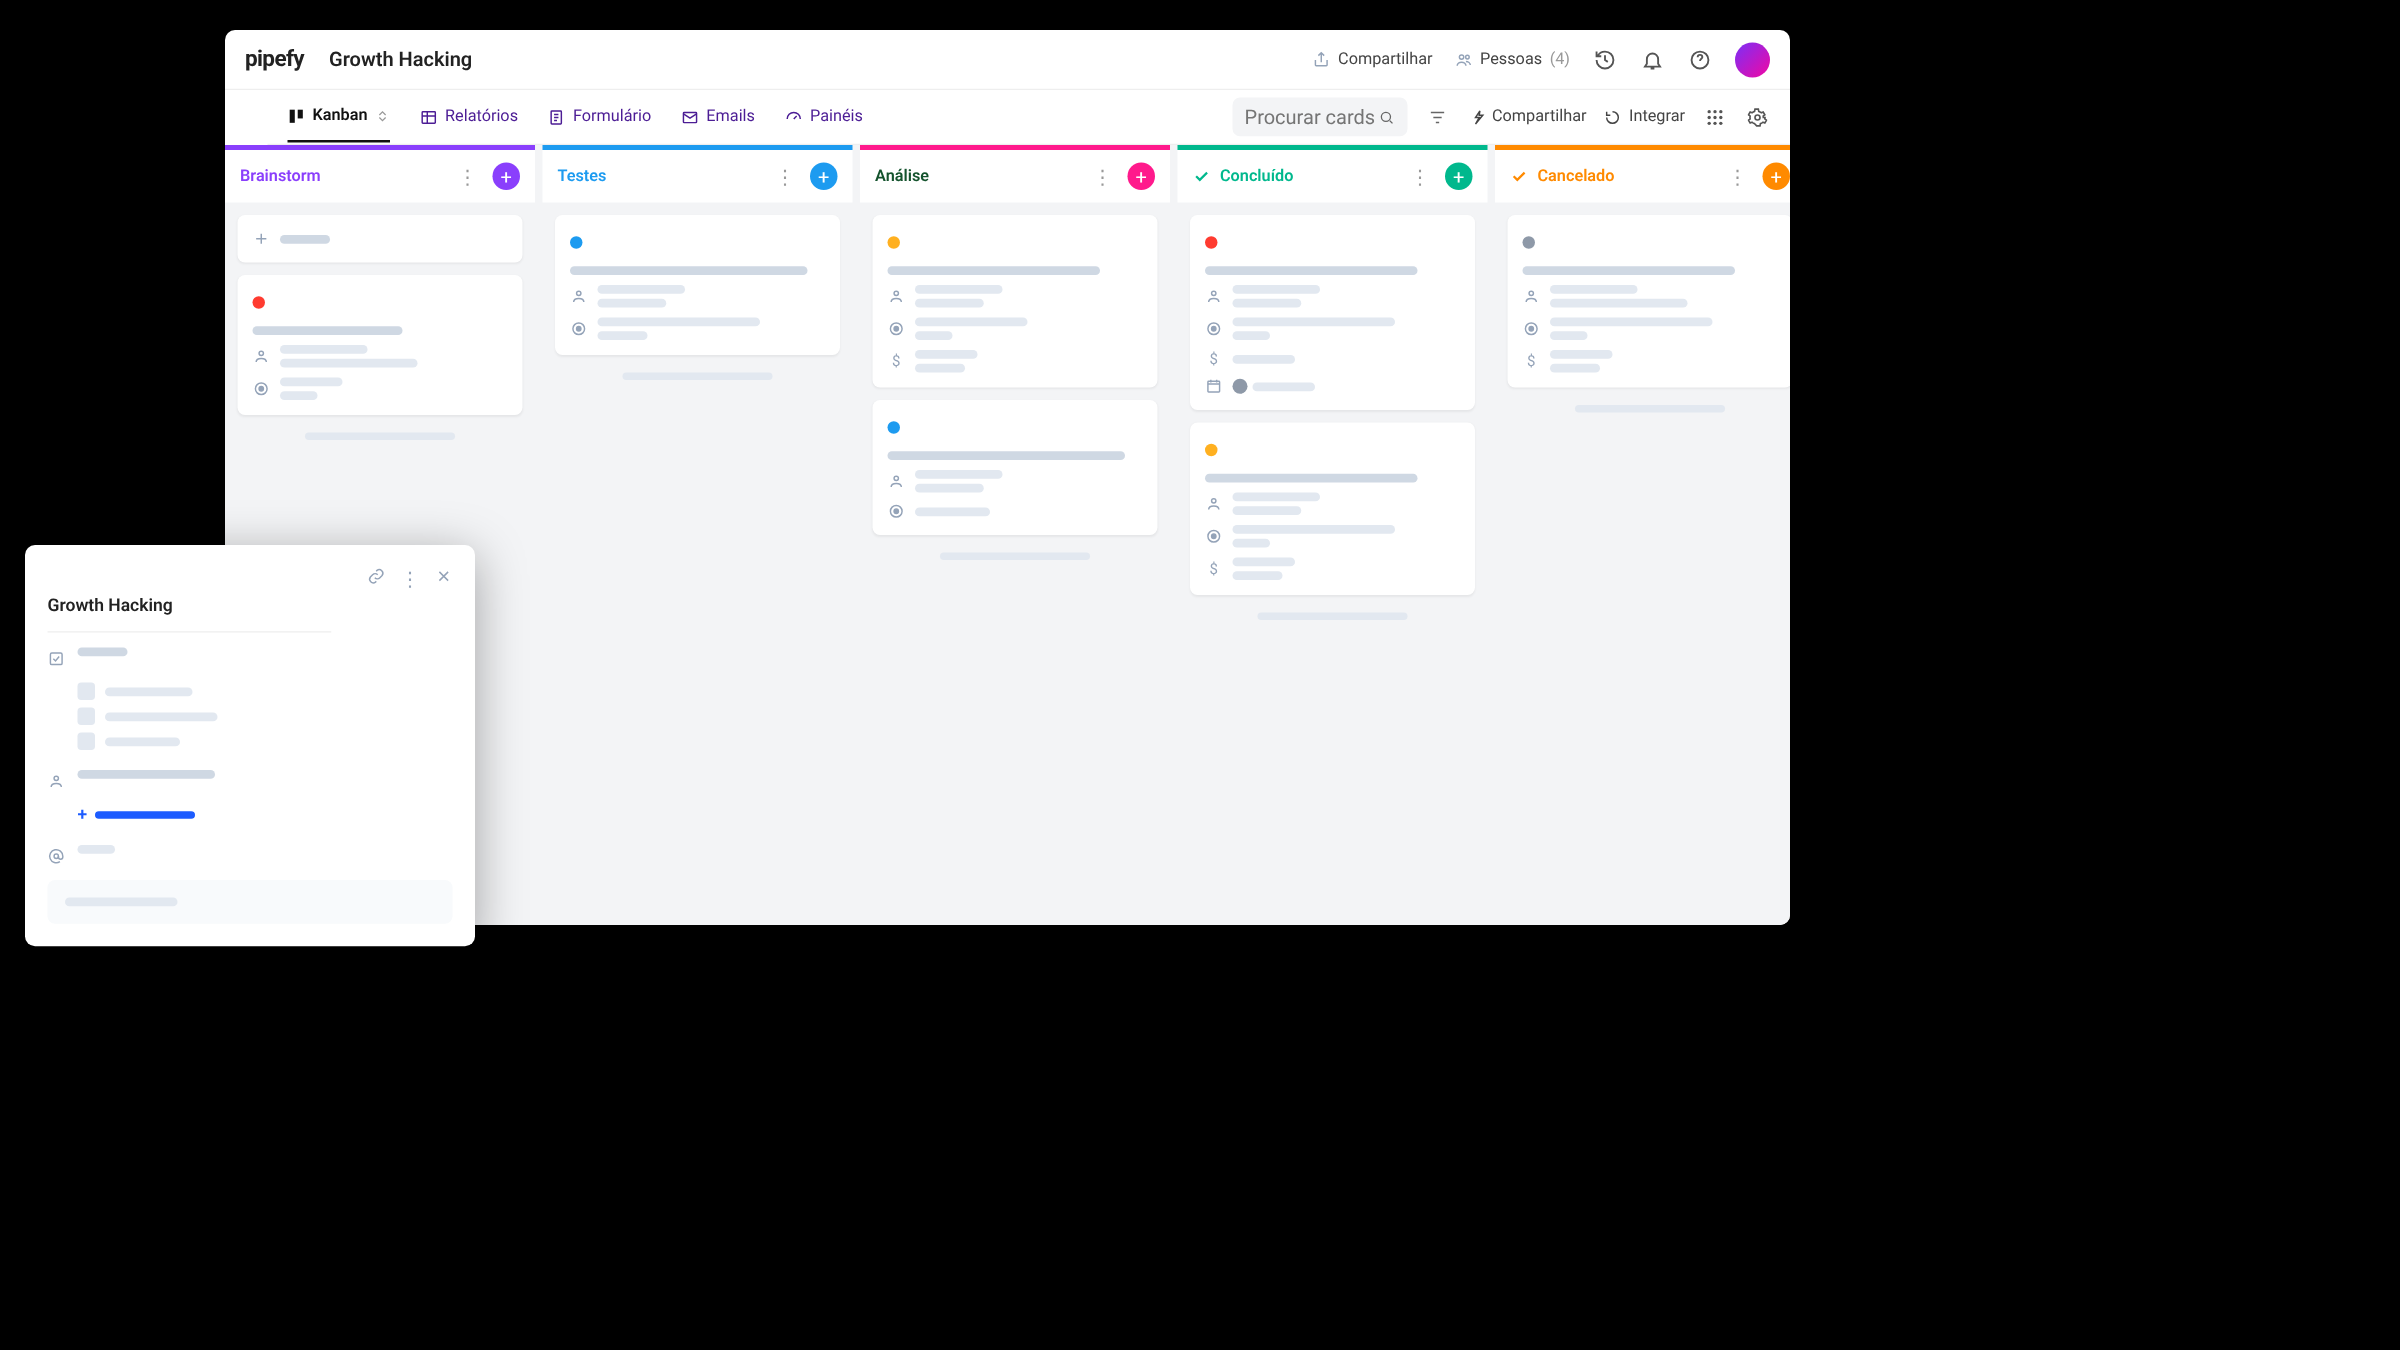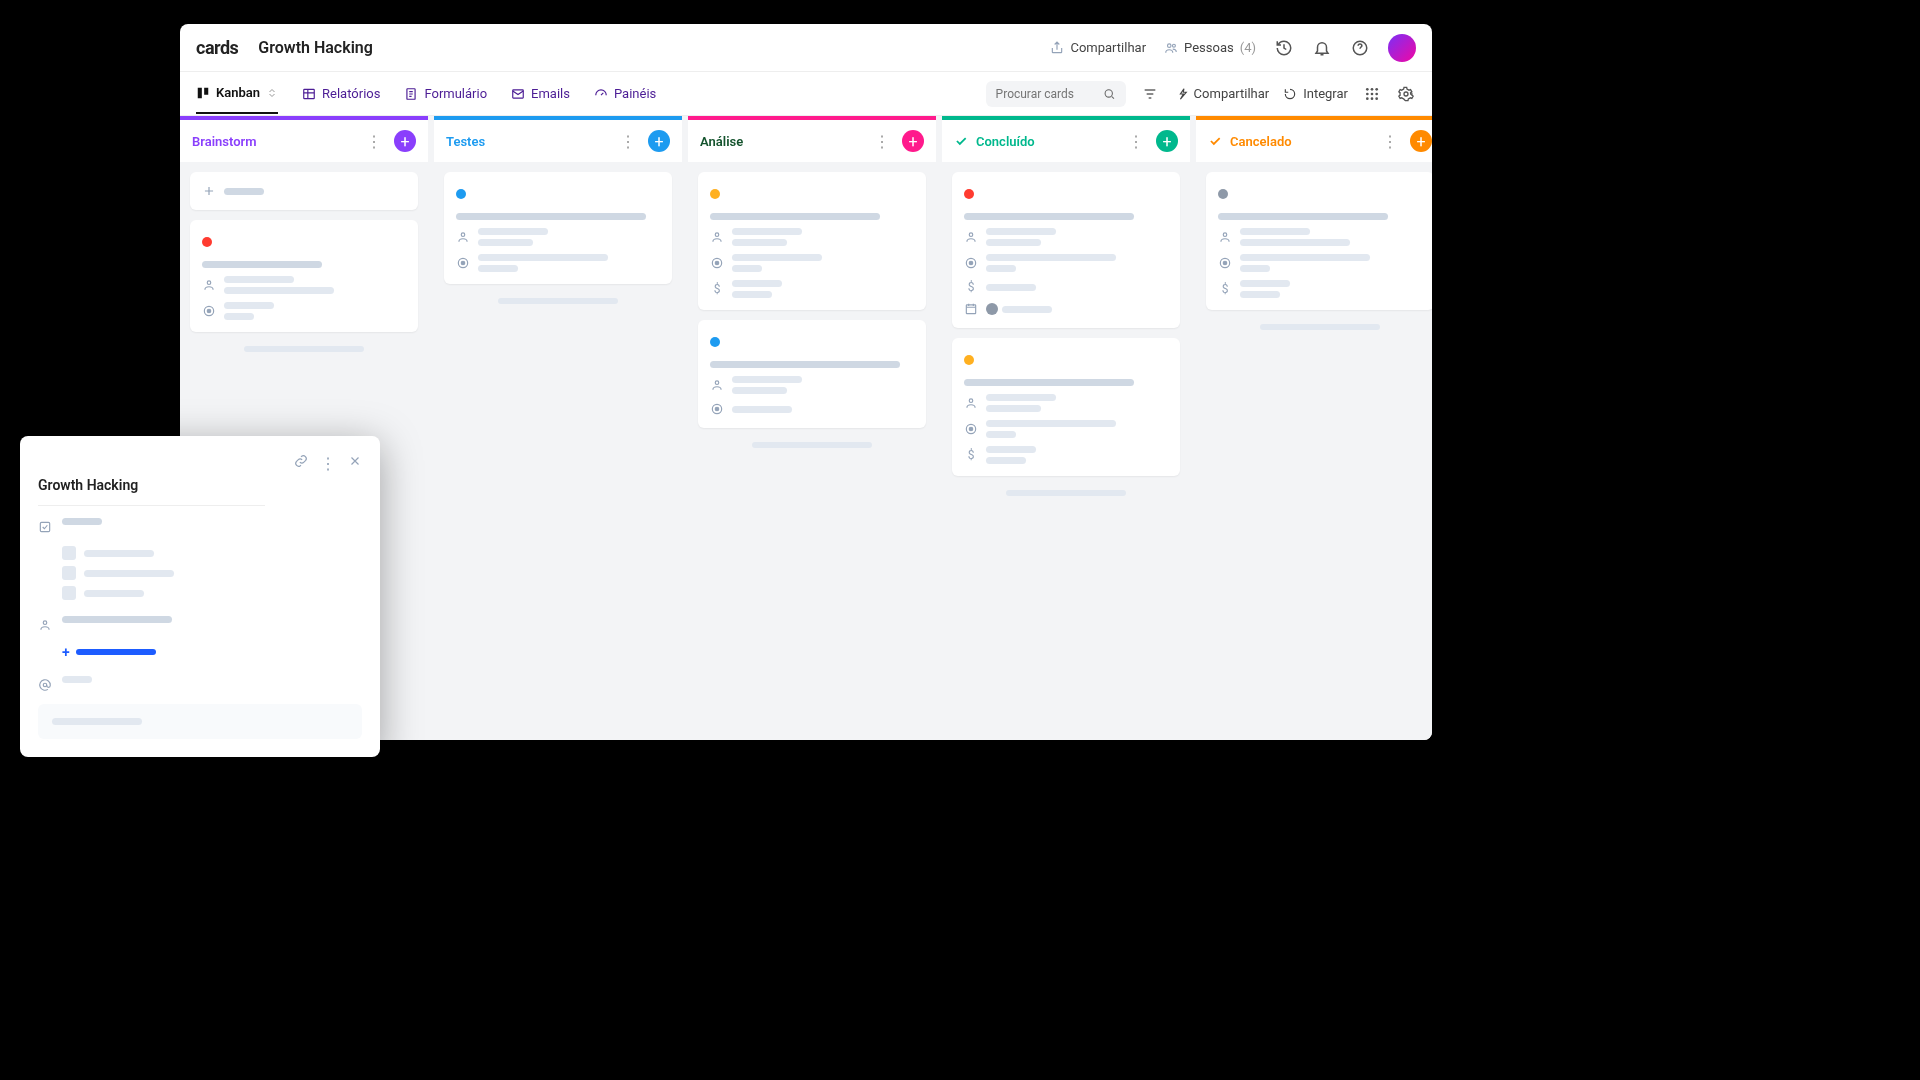--- a/index.html
+++ b/index.html
@@ -5,26 +5,26 @@
 * { margin:0; padding:0; box-sizing:border-box; font-family:-apple-system,BlinkMacSystemFont,"Segoe UI",Roboto,sans-serif; }
 body { background:#000; width:1920px; height:1080px; position:relative; }
 .app-frame { position:absolute; left:180px; top:24px; width:1252px; height:716px; background:#fff; border-radius:8px; overflow:hidden; box-shadow:0 0 0 3px rgba(0,0,0,0.9); }
 .topbar { height:48px; display:flex; align-items:center; padding:0 16px; border-bottom:1px solid #eee; }
 .logo { font-weight:700; font-size:18px; color:#222; letter-spacing:-0.5px; }
 .pipe-title { margin-left:20px; font-weight:600; font-size:16px; color:#222; }
 .topbar-right { margin-left:auto; display:flex; align-items:center; gap:18px; }
 .top-link { display:flex; align-items:center; gap:6px; font-size:13px; color:#444; cursor:pointer; }
 .top-icon-btn { width:20px; height:20px; display:flex; align-items:center; justify-content:center; color:#555; cursor:pointer; }
 .avatar { width:28px; height:28px; border-radius:50%; background:linear-gradient(135deg,#7b2ff7,#f107a3); cursor:pointer; }
-.toolbar { height:44px; display:flex; align-items:center; padding:0 16px; border-bottom:1px solid #eee; gap:24px; }
+.toolbar { height:44px; display:flex; align-items:center; padding:0 16px; border-bottom:1px solid #eee; gap:24px;margin-left:34px; }
 .tab { display:flex; align-items:center; gap:6px; font-size:13px; color:#4c1d95; cursor:pointer; padding:12px 0; }
 .tab.active { color:#111; font-weight:600; border-bottom:2px solid #111; }
 .toolbar-right { margin-left:auto; display:flex; align-items:center; gap:14px; }
 .search { display:flex; align-items:center; background:#f3f4f6; border-radius:6px; padding:6px 10px; width:140px; }
-.search input { border:none; background:none; outline:none; font-size:12px; color:#666; width:100%; }
+.search input { border:none; background:none; outline:none; font-size:16px; color:#666; width:100%; }
 .board { display:flex; gap:6px; padding:0; background:#f3f4f6; height:calc(100% - 92px); overflow-x:auto; }
 .phase { flex:0 0 248px; display:flex; flex-direction:column; }
 .phase-bar { height:4px; }
 .phase-header { background:#fff; padding:10px 12px; display:flex; align-items:center; gap:8px; }
 .phase-name { font-size:13px; font-weight:600; flex:1; }
 .phase-menu { color:#999; cursor:pointer; padding:0 4px; }
 .phase-add { width:22px; height:22px; border-radius:50%; display:flex; align-items:center; justify-content:center; color:#fff; font-size:16px; cursor:pointer; }
 .done-check { color:#00b88d; }
 .phase-body { padding:10px; display:flex; flex-direction:column; gap:10px; }
 .card { background:#fff; border-radius:6px; padding:12px; box-shadow:0 1px 2px rgba(0,0,0,0.06); cursor:pointer; }
@@ -49,21 +49,21 @@
 .textarea-ph { background:#f8fafc; border-radius:6px; padding:14px; margin-top:6px; }
 .create-btn { width:100%; background:#1d5cff; color:#fff; border:none; border-radius:6px; padding:14px; font-size:13px; font-weight:500; cursor:pointer; margin-top:14px; }
 svg { display:block; }
 </style>
 </head>
 <body>
 
 <div class="app-frame">
 
   <div class="topbar">
-    <div class="logo">cards</div>
+    <div class="logo">pipefy</div>
     <div class="pipe-title">Growth Hacking</div>
     <div class="topbar-right">
       <div class="top-link">
         <svg class="card-ico" viewBox="0 0 24 24" fill="none" stroke="currentColor" stroke-width="2">
             <path d="M4 12v7a1 1 0 001 1h14a1 1 0 001-1v-7M16 6l-4-4-4 4M12 2v13"></path>
           </svg>
         <span>Compartilhar</span>
       </div>
       <div class="top-link">
         <svg class="card-ico" viewBox="0 0 24 24" fill="none" stroke="currentColor" stroke-width="2">

